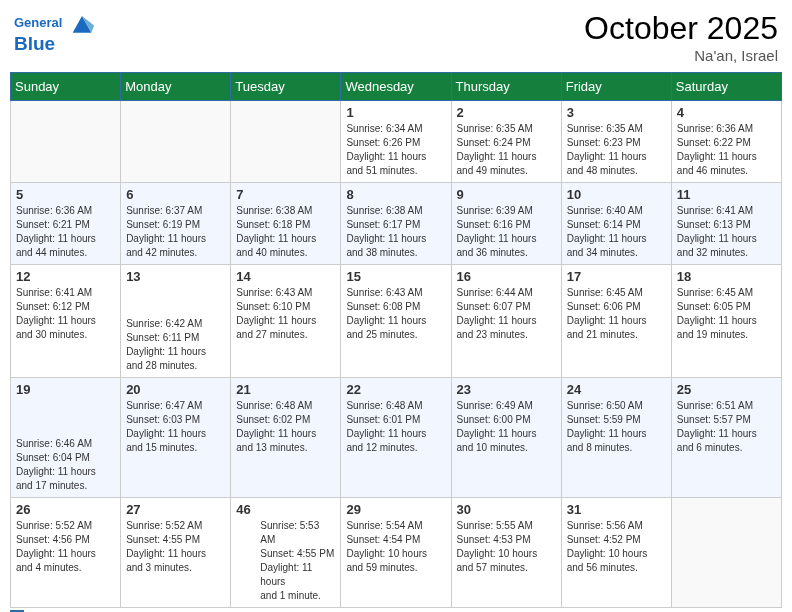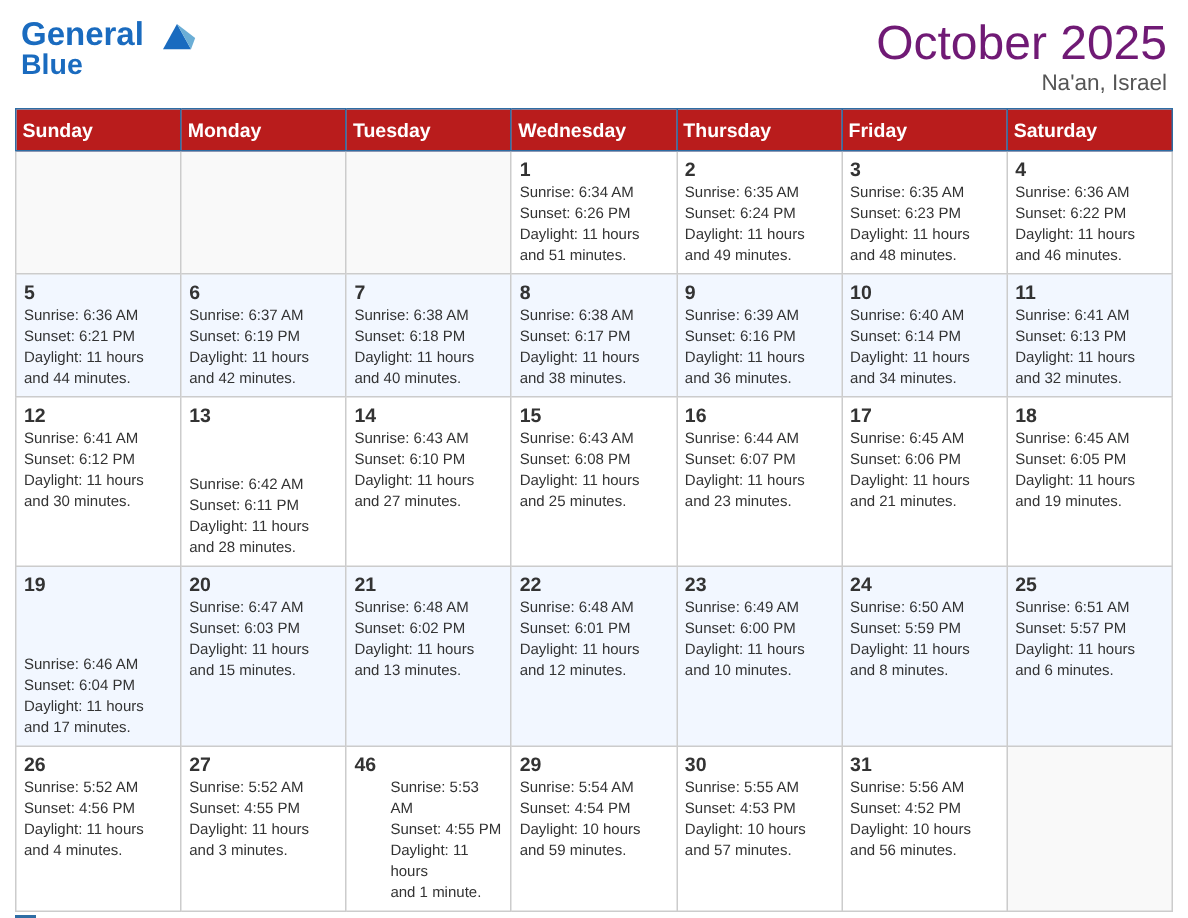--- a/index.html
+++ b/index.html
@@ -25,36 +25,36 @@
       width: 28px;
       height: 28px;
       margin-left: 2px;
     }
     .title-section {
       text-align: right;
     }
     .month-title {
       font-size: 32px;
       font-weight: normal;
-      color: #701a75;
+      color: #000000;
     }
     .location {
       font-size: 15px;
       color: #555;
     }
     .calendar {
       width: 100%;
       border-collapse: collapse;
       border: 1px solid #ccc;
     }
     .calendar th {
-      background-color: #b91c1c;
+      background-color: #15803d;
       color: #fff;
       font-size: 13px;
-      font-weight: bold;
+      font-weight: normal;
       padding: 6px 4px;
       text-align: left;
       border: 1px solid #2e6da4;
     }
     .calendar td {
       vertical-align: top;
       border: 1px solid #ccc;
       padding: 4px 5px;
       width: calc(100% / 7);
       min-height: 80px;
@@ -96,21 +96,21 @@
       display: inline-block;
     }
   </style>
 </head>
 <body>
 
 <div class="header">
   <div class="logo">
     <div>
       <div style="display:flex;align-items:center;">
-        <div style="font-size:22px;font-weight:bold;color:#333;line-height:1.1;">
+        <div style="font-size:13px;font-weight:bold;color:#333;line-height:1.1;">
           <span style="color:#1a6bbf;">General</span>
           <svg class="logo-icon" viewBox="0 0 30 25" style="display:inline-block;vertical-align:middle;margin-left:2px;">
             <polygon points="5,22 15,4 25,22" fill="#1a6bbf"></polygon>
             <polygon points="15,4 28,14 25,22" fill="#6baed6"></polygon>
           </svg>
         </div>
       </div>
       <div style="font-size:19px;font-weight:bold;color:#1a6bbf;line-height:1.1;margin-top:-4px;">Blue</div>
     </div>
   </div>

